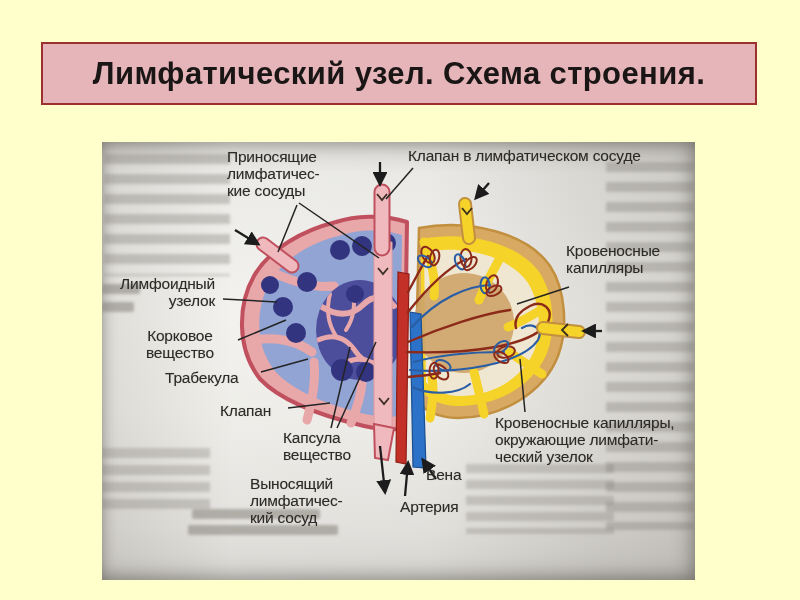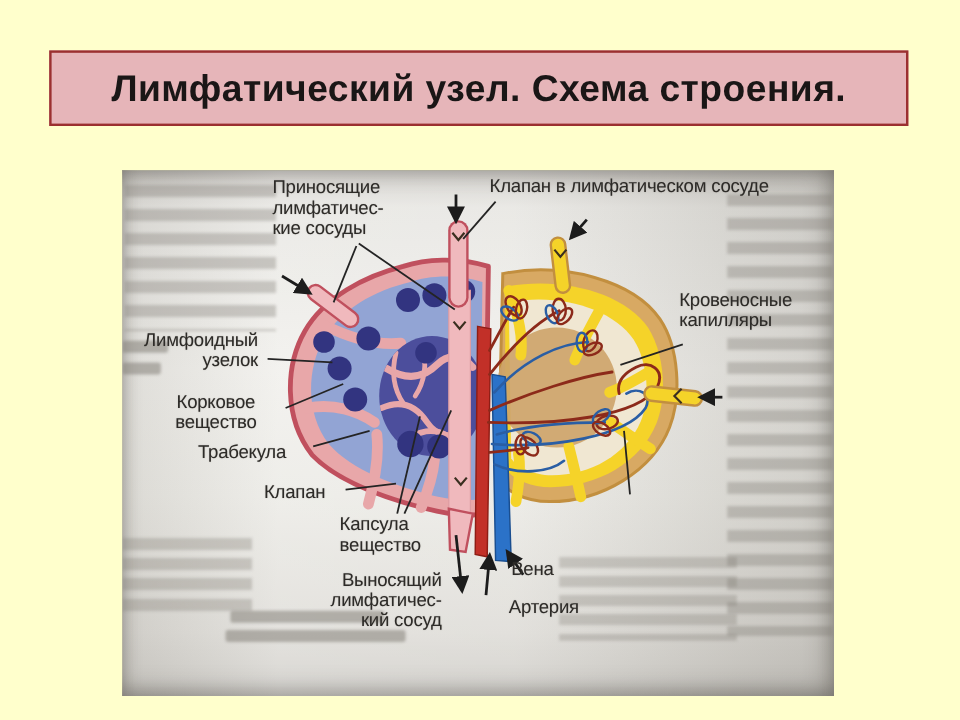--- a/index.html
+++ b/index.html
@@ -209,19 +209,22 @@
 капилляры</div>
     <div class="lbl" style="left:306px;top:5px;">Клапан в лимфатическом сосуде</div>
     <div class="lbl" style="left:8px;top:133px;width:105px;text-align:right;">Лимфоидный
 узелок</div>
     <div class="lbl" style="left:44px;top:185px;text-align:center;">Корковое
 вещество</div>
     <div class="lbl" style="left:63px;top:227px;">Трабекула</div>
     <div class="lbl" style="left:118px;top:260px;">Клапан</div>
     <div class="lbl" style="left:181px;top:287px;">Капсула
 вещество</div>
-    <div class="lbl" style="left:148px;top:333px;width:118px;text-align:right;">Выносящий
+    <div class="lbl" style="left:148px;top:333px;width:118px;text-align:left;">Выносящий
 лимфатичес-
 кий сосуд</div>
     <div class="lbl" style="left:324px;top:324px;">Вена</div>
-    <div class="lbl" style="left:298px;top:356px;margin-left:24px;">Артерия</div>
+    <div class="lbl" style="left:298px;top:356px;">Артерия</div>
+    <div class="lbl" style="left:393px;top:272px;">Кровеносные капилляры,
+окружающие лимфати-
+ческий узелок</div>
   </div>
 </div>
 
 </body></html>

